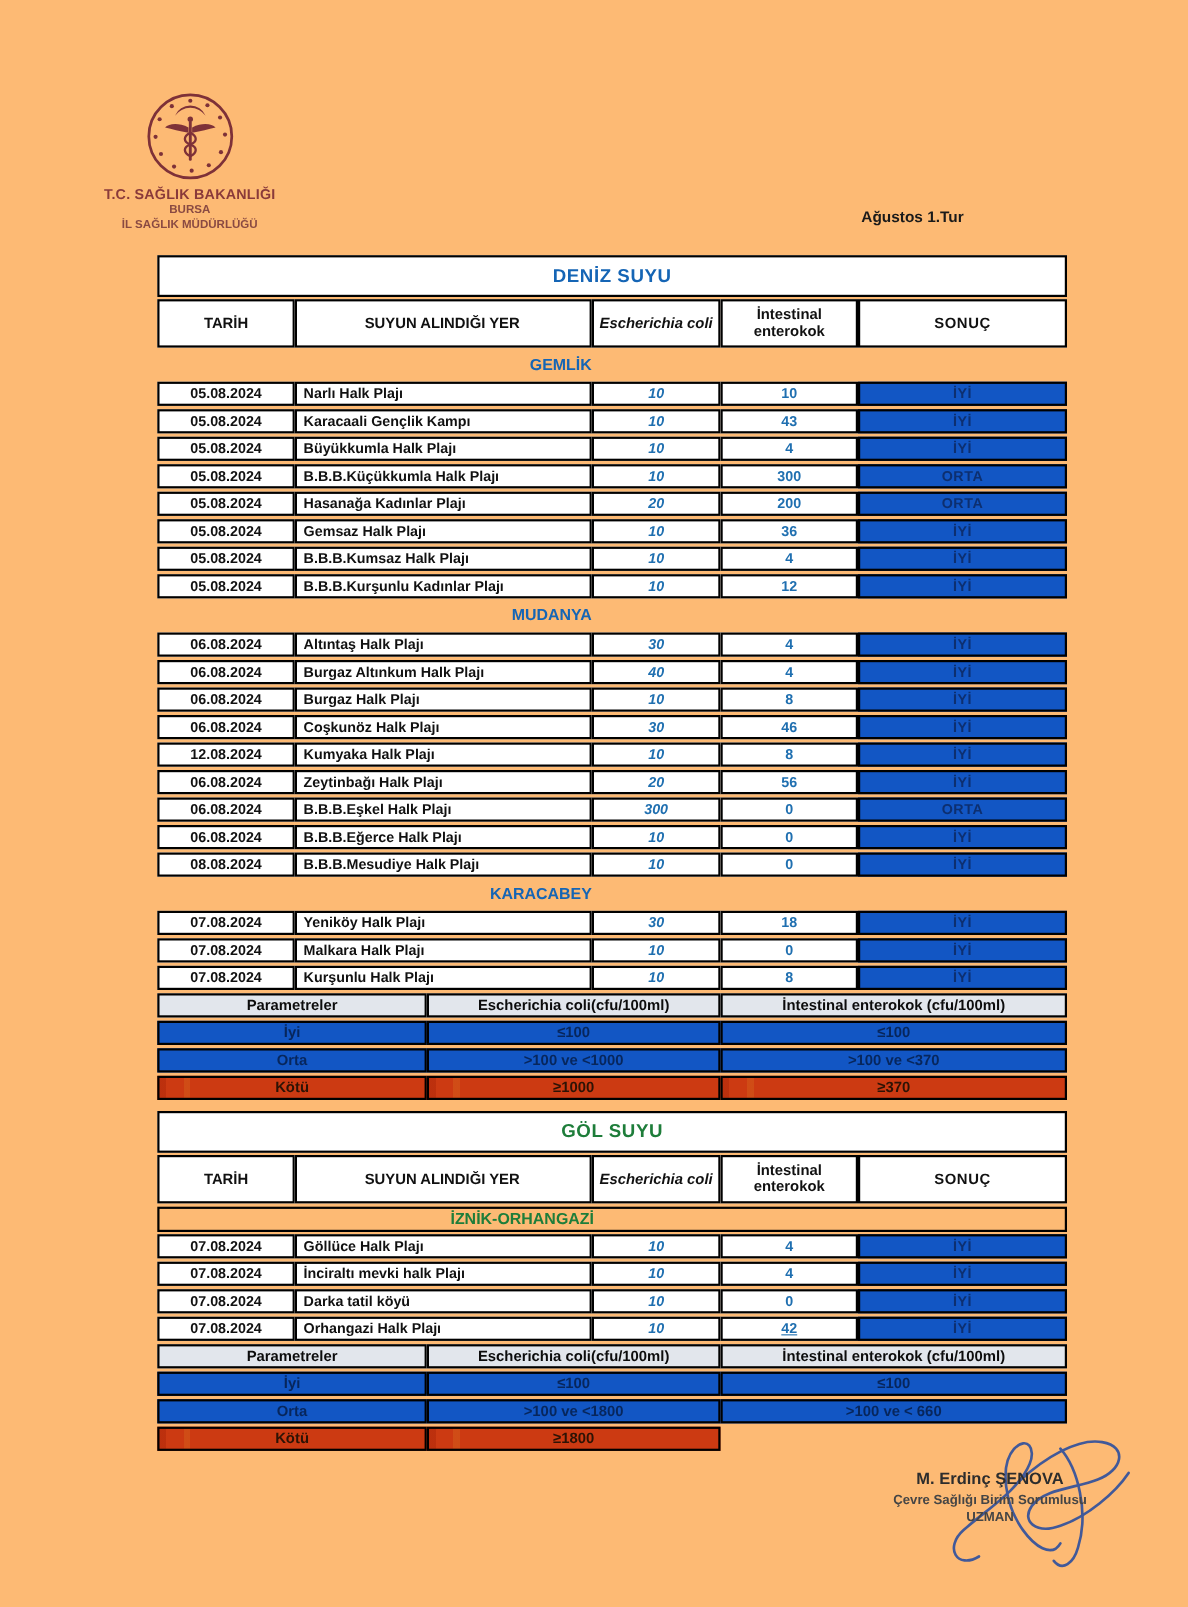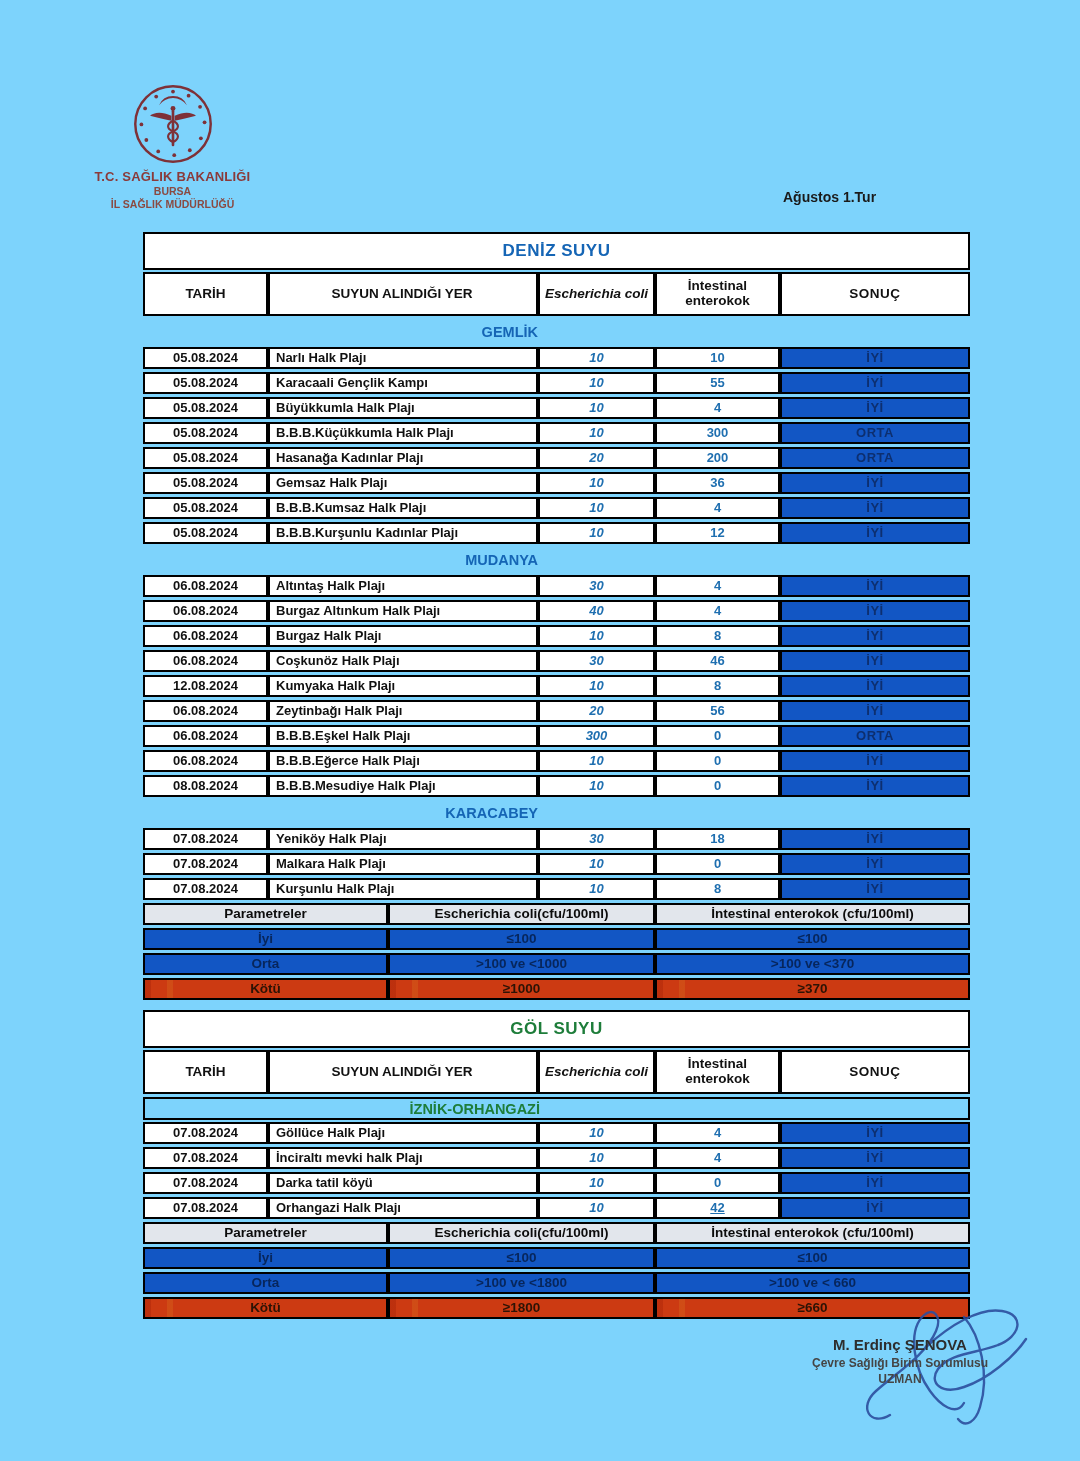--- a/index.html
+++ b/index.html
@@ -1,17 +1,17 @@
 <!DOCTYPE html>
 <html><head>
 <meta charset="utf-8">
 <style>
   html,body{margin:0;padding:0;background:#ffffff;}
   .page{
-    position:relative;width:1080px;height:1461px;background:#7dd3fc;
+    position:relative;width:1080px;height:1461px;background:#fdba74;
     font-family:"Liberation Sans",sans-serif;color:#111;overflow:hidden;
   }
   
   .logo-block{position:absolute;left:60px;top:83px;width:225px;text-align:center;}
   .logo-block svg{display:block;margin:0 auto;}
   .ministry{font-size:13px;font-weight:bold;color:#8a3a3a;margin-top:4px;letter-spacing:.2px;}
   .province{font-size:10.5px;font-weight:bold;color:#8a4a42;margin-top:1px;}
   .directorate{font-size:10.5px;font-weight:bold;color:#8a4a42;margin-top:1px;}
   .form-title{position:absolute;left:300px;top:163px;width:510px;text-align:center;
     font-size:17px;font-weight:bold;color:#151515;letter-spacing:.3px;}
@@ -112,21 +112,21 @@
         <div class="t-cell c-date">05.08.2024</div>
         <div class="t-cell c-place">Narlı Halk Plajı</div>
         <div class="t-cell c-ecoli" style="color: rgb(31, 111, 176);">10</div>
         <div class="t-cell c-entero" style="color: rgb(31, 111, 176);">10</div>
         <div class="t-cell c-result" style="background: rgb(18, 86, 196); color: rgb(13, 47, 112);">İYİ</div>
       </div>
       <div class="t-row data">
         <div class="t-cell c-date">05.08.2024</div>
         <div class="t-cell c-place">Karacaali Gençlik Kampı</div>
         <div class="t-cell c-ecoli" style="color: rgb(31, 111, 176);">10</div>
-        <div class="t-cell c-entero" style="color: rgb(31, 111, 176);">55</div>
+        <div class="t-cell c-entero" style="color: rgb(31, 111, 176);">43</div>
         <div class="t-cell c-result" style="background: rgb(18, 86, 196); color: rgb(13, 47, 112);">İYİ</div>
       </div>
       <div class="t-row data">
         <div class="t-cell c-date">05.08.2024</div>
         <div class="t-cell c-place">Büyükkumla Halk Plajı</div>
         <div class="t-cell c-ecoli" style="color: rgb(31, 111, 176);">10</div>
         <div class="t-cell c-entero" style="color: rgb(31, 111, 176);">4</div>
         <div class="t-cell c-result" style="background: rgb(18, 86, 196); color: rgb(13, 47, 112);">İYİ</div>
       </div>
       <div class="t-row data">
@@ -329,21 +329,20 @@
         <div class="t-cell lg-entero">≤100</div>
       </div>
       <div class="t-row legend lg-blue">
         <div class="t-cell lg-label">Orta</div>
         <div class="t-cell lg-ecoli">&gt;100 ve &lt;1800</div>
         <div class="t-cell lg-entero">&gt;100 ve &lt; 660</div>
       </div>
       <div class="t-row legend lg-red">
         <div class="t-cell lg-label">Kötü</div>
         <div class="t-cell lg-ecoli">≥1800</div>
-        <div class="t-cell lg-entero">≥660</div>
       </div>
     </div>
 
   <svg class="sig-ink" width="220" height="140" viewBox="0 0 220 140">
     <g stroke="#2d4f9e" stroke-width="2.4" fill="none" stroke-linecap="round" opacity="0.9">
       <path d="M60 120 C 40 132, 28 112, 46 96 C 66 78, 96 60, 106 36 C 112 22, 104 10, 92 22 C 78 38, 84 74, 100 96 C 110 110, 126 122, 134 108"></path>
       <path d="M96 52 C 120 30, 150 12, 172 16 C 196 20, 190 42, 168 50 C 148 58, 120 58, 108 74 C 98 88, 112 100, 134 92 C 158 84, 184 62, 196 44"></path>
       <path d="M134 22 C 150 40, 160 80, 150 112 C 146 126, 136 134, 128 124"></path>
     </g>
   </svg>

